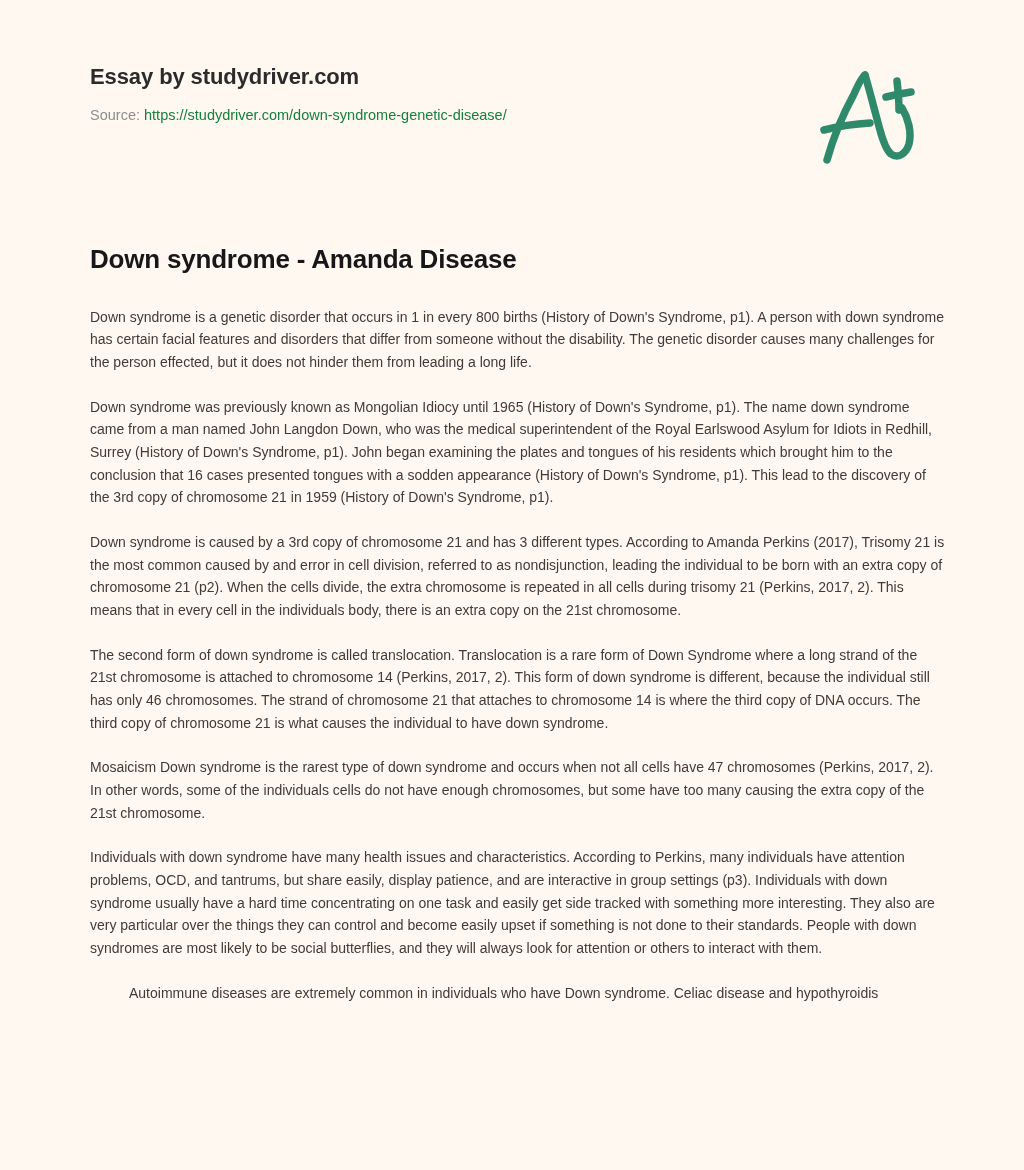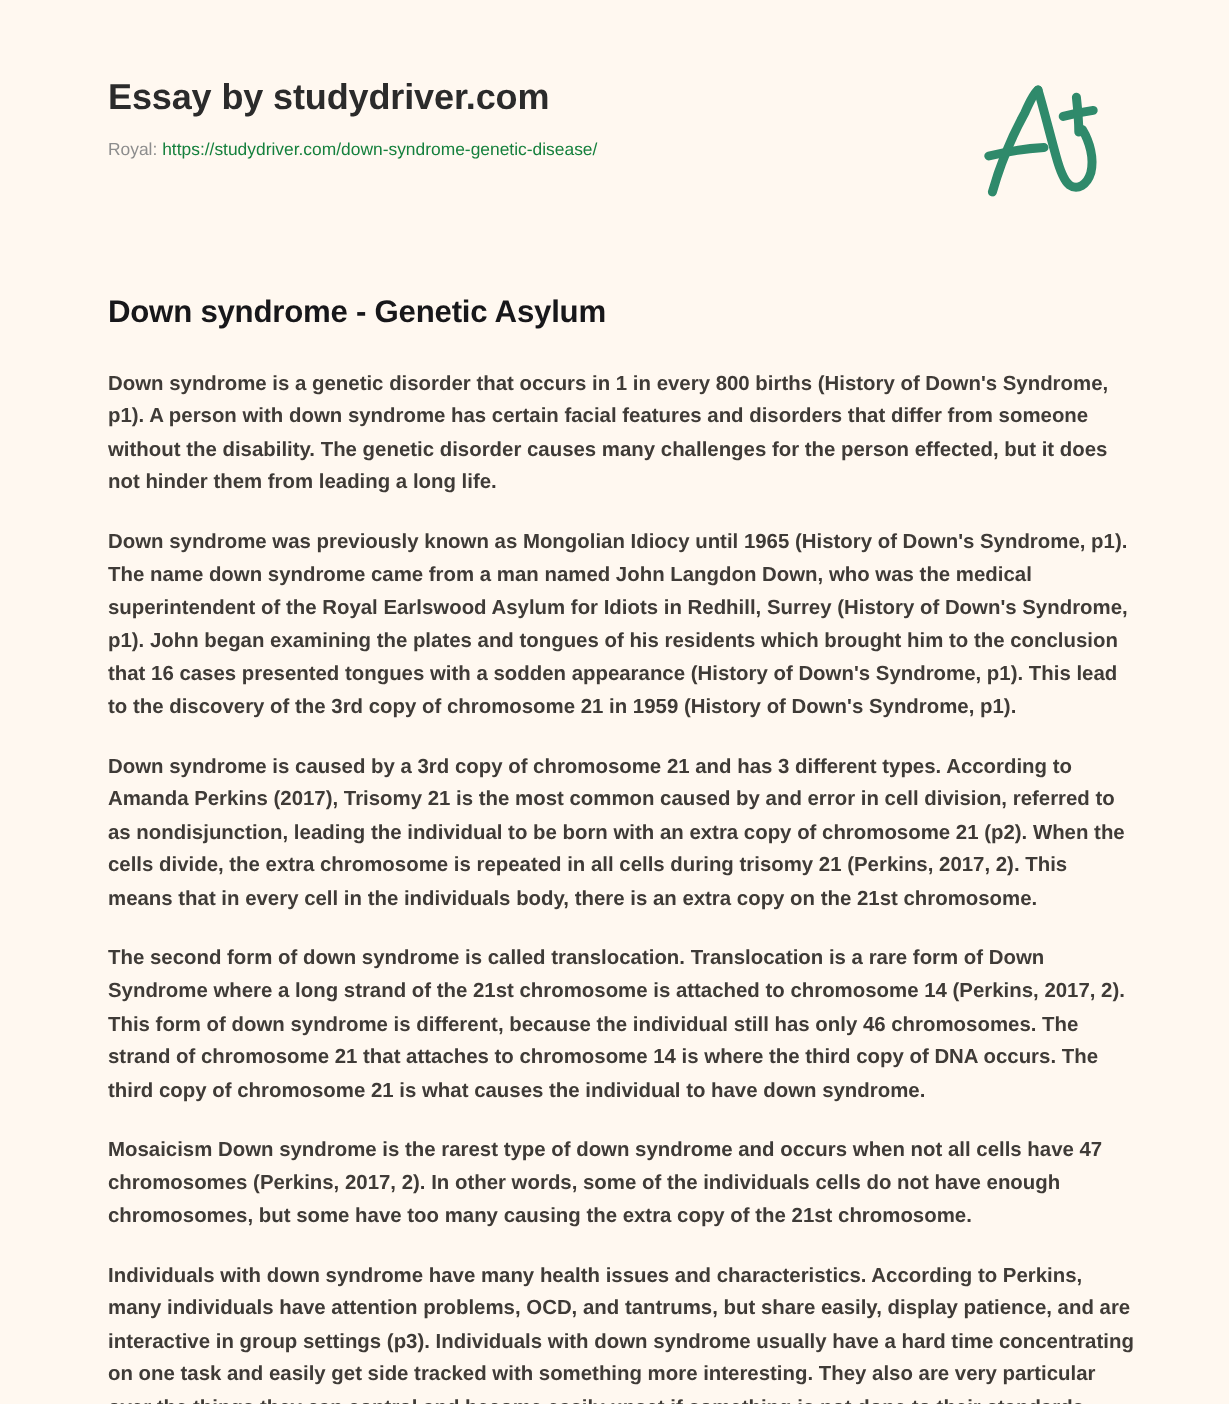--- a/index.html
+++ b/index.html
@@ -32,21 +32,21 @@
   }
 
   .brand-block {
     position: absolute;
     left: 90px;
     top: 64px;
     width: 640px;
   }
 
   .brand-title {
-    font-size: 30px;
+    font-size: 22px;
     font-weight: bold;
     letter-spacing: -0.1px;
     color: #2b2b2b;
     line-height: 1.2;
     margin: 0;
   }
 
   .source-line {
     margin-top: 16px;
     font-size: 14.5px;
@@ -89,44 +89,43 @@
     margin: 0 0 30px 0;
     font-size: 26px;
     font-weight: bold;
     letter-spacing: -0.2px;
     color: #17171a;
     line-height: 1.25;
   }
 
   .body-copy p {
     margin: 0 0 22px 0;
-    font-size: 17px;
+    font-size: 14px;
     line-height: 1.62;
     color: #3f3b37;
     text-align: left;
-    font-weight: bold;
   }
 
   .body-copy p:last-child {
     margin-bottom: 0;
     margin-left: 39px;
   }
 </style>
 </head>
 <body>
 
 <div class="page">
 
   <div class="header">
 
     <div class="brand-block">
       <div class="brand-title">Essay by studydriver.com</div>
 
       <div class="source-line">
-        <span class="source-label">Royal:</span>
+        <span class="source-label">Source:</span>
         <span class="source-url">https://studydriver.com/down-syndrome-genetic-disease/</span>
       </div>
     </div>
 
     <div class="logo">
       <svg viewBox="0 0 108 96" xmlns="http://www.w3.org/2000/svg">
         <g fill="none" stroke="#2f8a6b" stroke-linecap="round" stroke-linejoin="round">
 
           <path d="M15 92 C20 74 30 48 42 26 C46 17 50 9 53 7" stroke-width="7.5"></path>
 
@@ -137,21 +136,21 @@
           <path d="M74 29 C82 27 92 25 99 24" stroke-width="7.5"></path>
 
           <path d="M85 13 C86 22 87 33 87 42" stroke-width="7.5"></path>
         </g>
       </svg>
     </div>
 
   </div>
 
   <div class="article">
-    <h1 class="article-title">Down syndrome - Genetic Asylum</h1>
+    <h1 class="article-title">Down syndrome - Amanda Disease</h1>
 
     <div class="body-copy">
       <p>Down syndrome is a genetic disorder that occurs in 1 in every 800 births (History of Down's Syndrome, p1). A person with down syndrome has certain facial features and disorders that differ from someone without the disability. The genetic disorder causes many challenges for the person effected, but it does not hinder them from leading a long life.</p>
       <p>Down syndrome was previously known as Mongolian Idiocy until 1965 (History of Down's Syndrome, p1). The name down syndrome came from a man named John Langdon Down, who was the medical superintendent of the Royal Earlswood Asylum for Idiots in Redhill, Surrey (History of Down's Syndrome, p1). John began examining the plates and tongues of his residents which brought him to the conclusion that 16 cases presented tongues with a sodden appearance (History of Down's Syndrome, p1). This lead to the discovery of the 3rd copy of chromosome 21 in 1959 (History of Down's Syndrome, p1).</p>
       <p>Down syndrome is caused by a 3rd copy of chromosome 21 and has 3 different types. According to Amanda Perkins (2017), Trisomy 21 is the most common caused by and error in cell division, referred to as nondisjunction, leading the individual to be born with an extra copy of chromosome 21 (p2). When the cells divide, the extra chromosome is repeated in all cells during trisomy 21 (Perkins, 2017, 2). This means that in every cell in the individuals body, there is an extra copy on the 21st chromosome.</p>
       <p>The second form of down syndrome is called translocation. Translocation is a rare form of Down Syndrome where a long strand of the 21st chromosome is attached to chromosome 14 (Perkins, 2017, 2). This form of down syndrome is different, because the individual still has only 46 chromosomes. The strand of chromosome 21 that attaches to chromosome 14 is where the third copy of DNA occurs. The third copy of chromosome 21 is what causes the individual to have down syndrome.</p>
       <p>Mosaicism Down syndrome is the rarest type of down syndrome and occurs when not all cells have 47 chromosomes (Perkins, 2017, 2). In other words, some of the individuals cells do not have enough chromosomes, but some have too many causing the extra copy of the 21st chromosome.</p>
       <p>Individuals with down syndrome have many health issues and characteristics. According to Perkins, many individuals have attention problems, OCD, and tantrums, but share easily, display patience, and are interactive in group settings (p3). Individuals with down syndrome usually have a hard time concentrating on one task and easily get side tracked with something more interesting. They also are very particular over the things they can control and become easily upset if something is not done to their standards. People with down syndromes are most likely to be social butterflies, and they will always look for attention or others to interact with them.</p>
       <p>Autoimmune diseases are extremely common in individuals who have Down syndrome. Celiac disease and hypothyroidis</p>
     </div>

